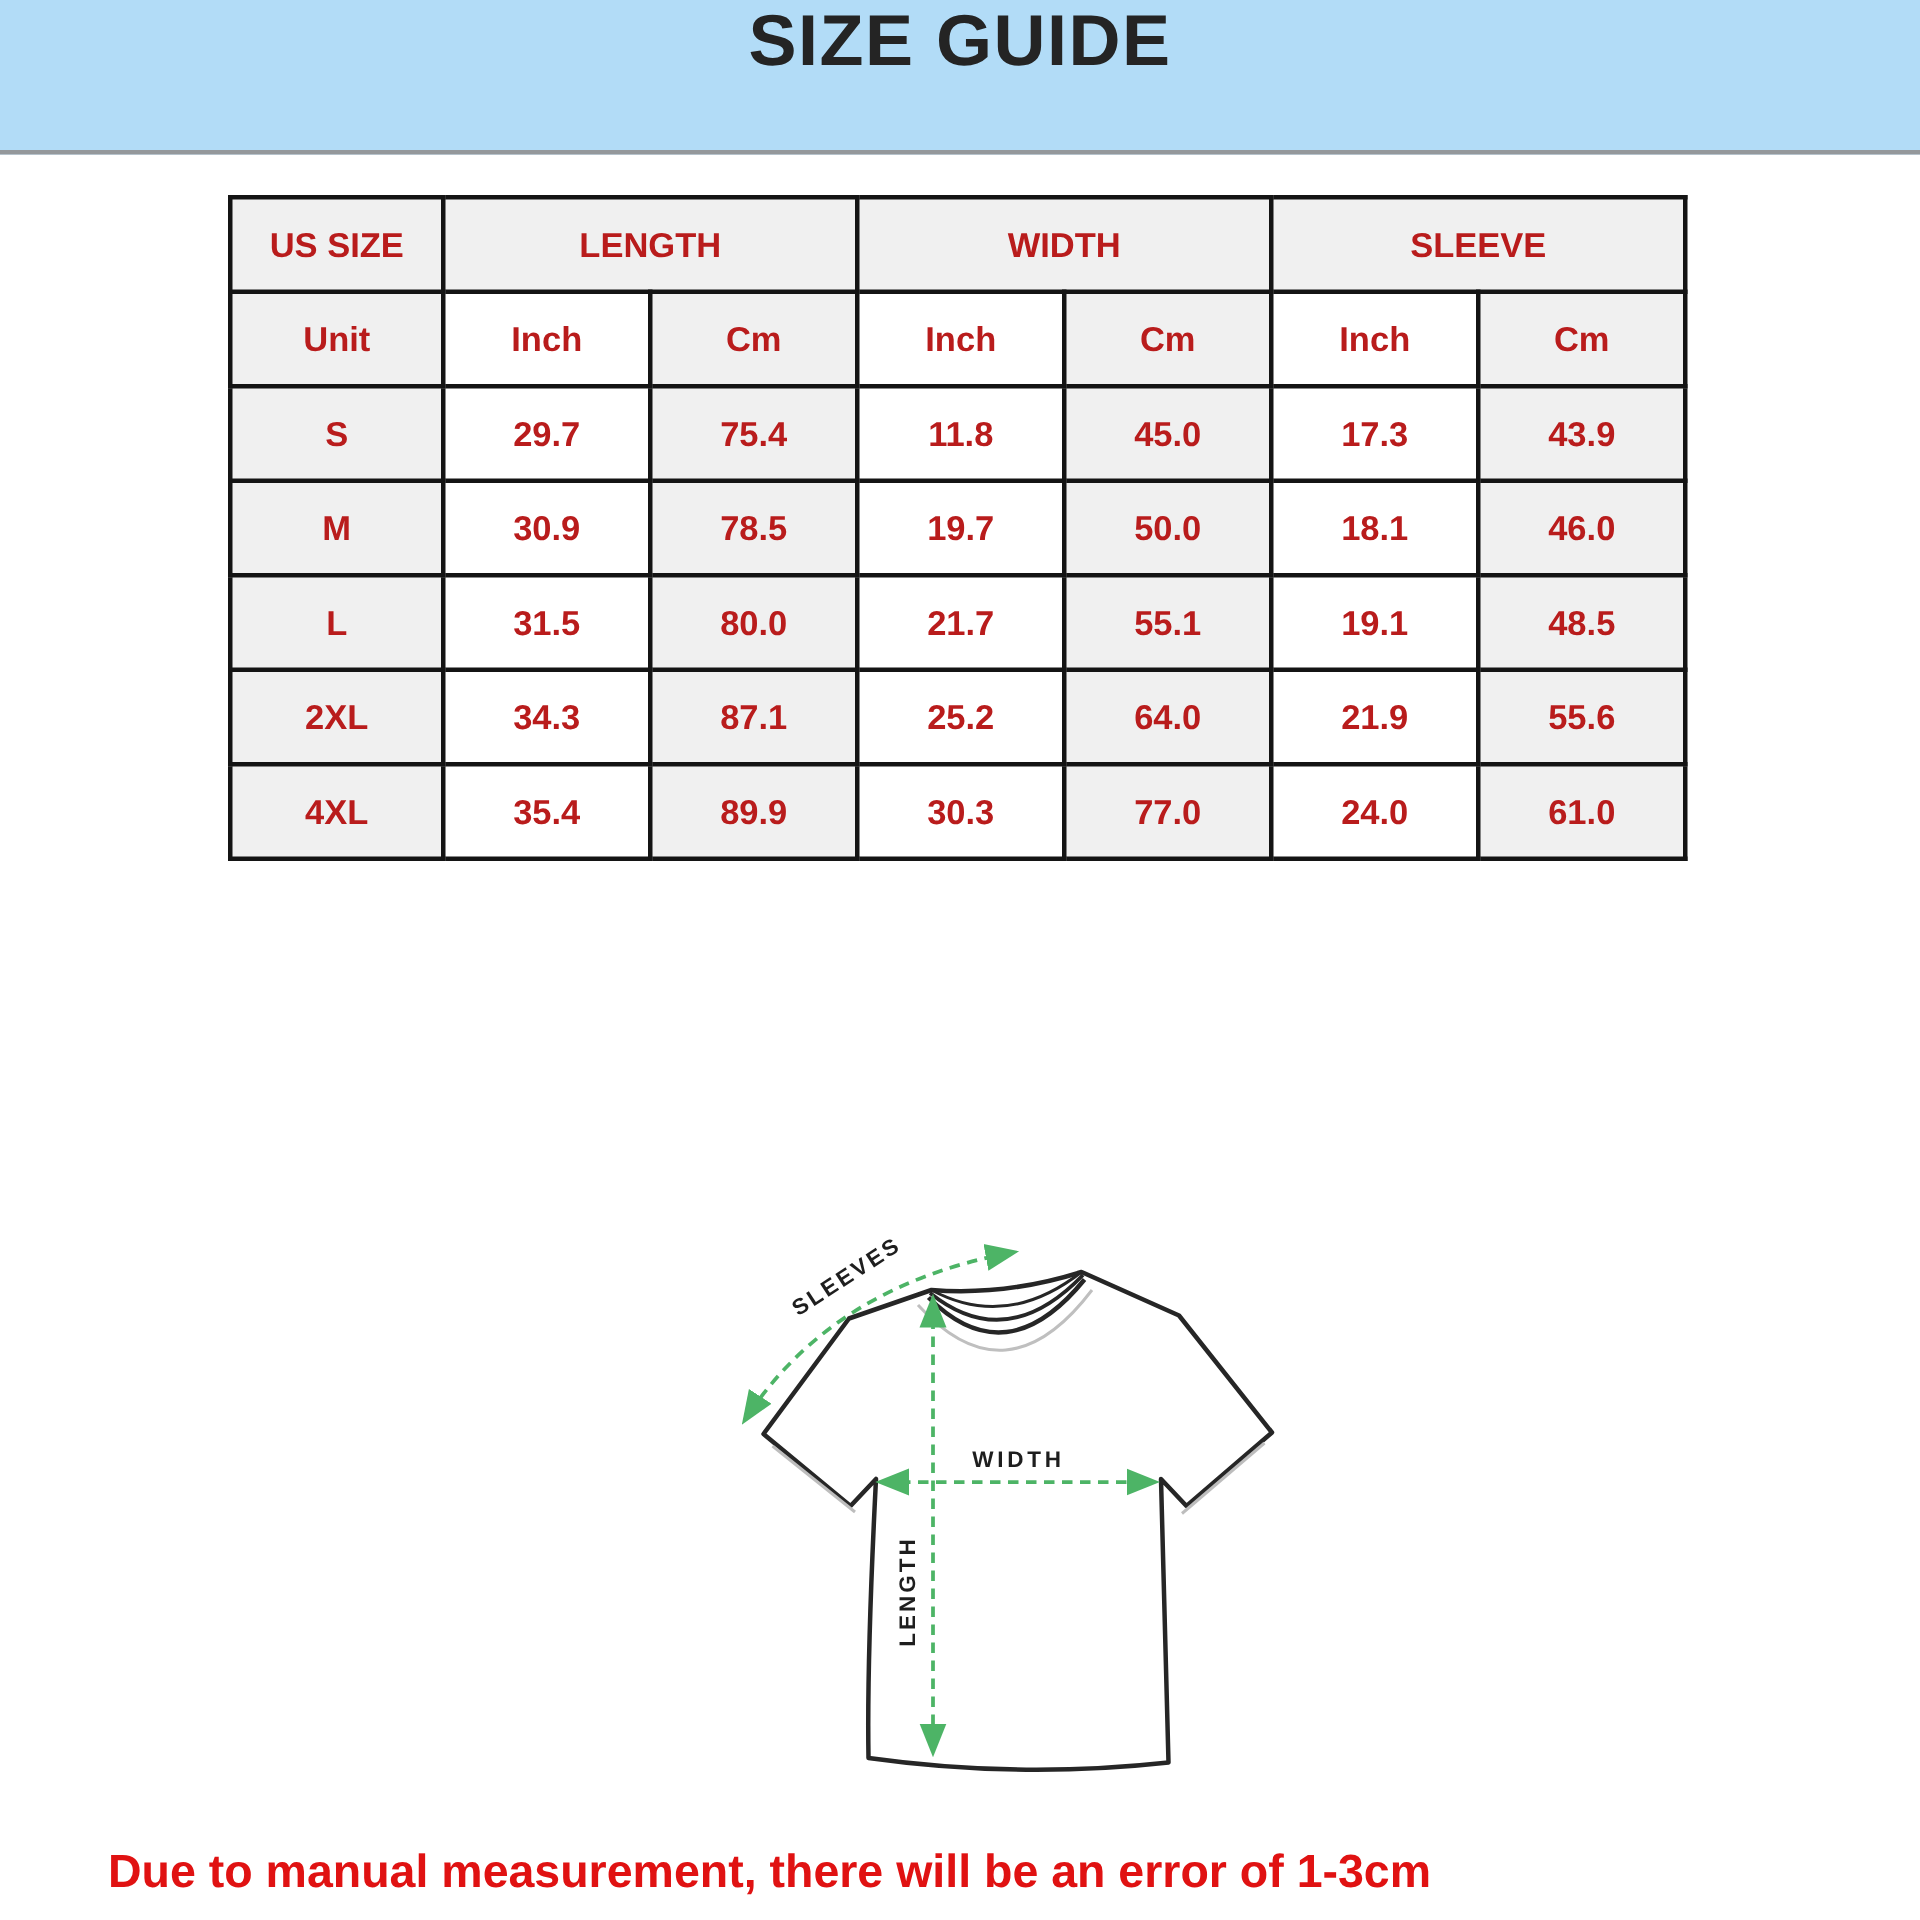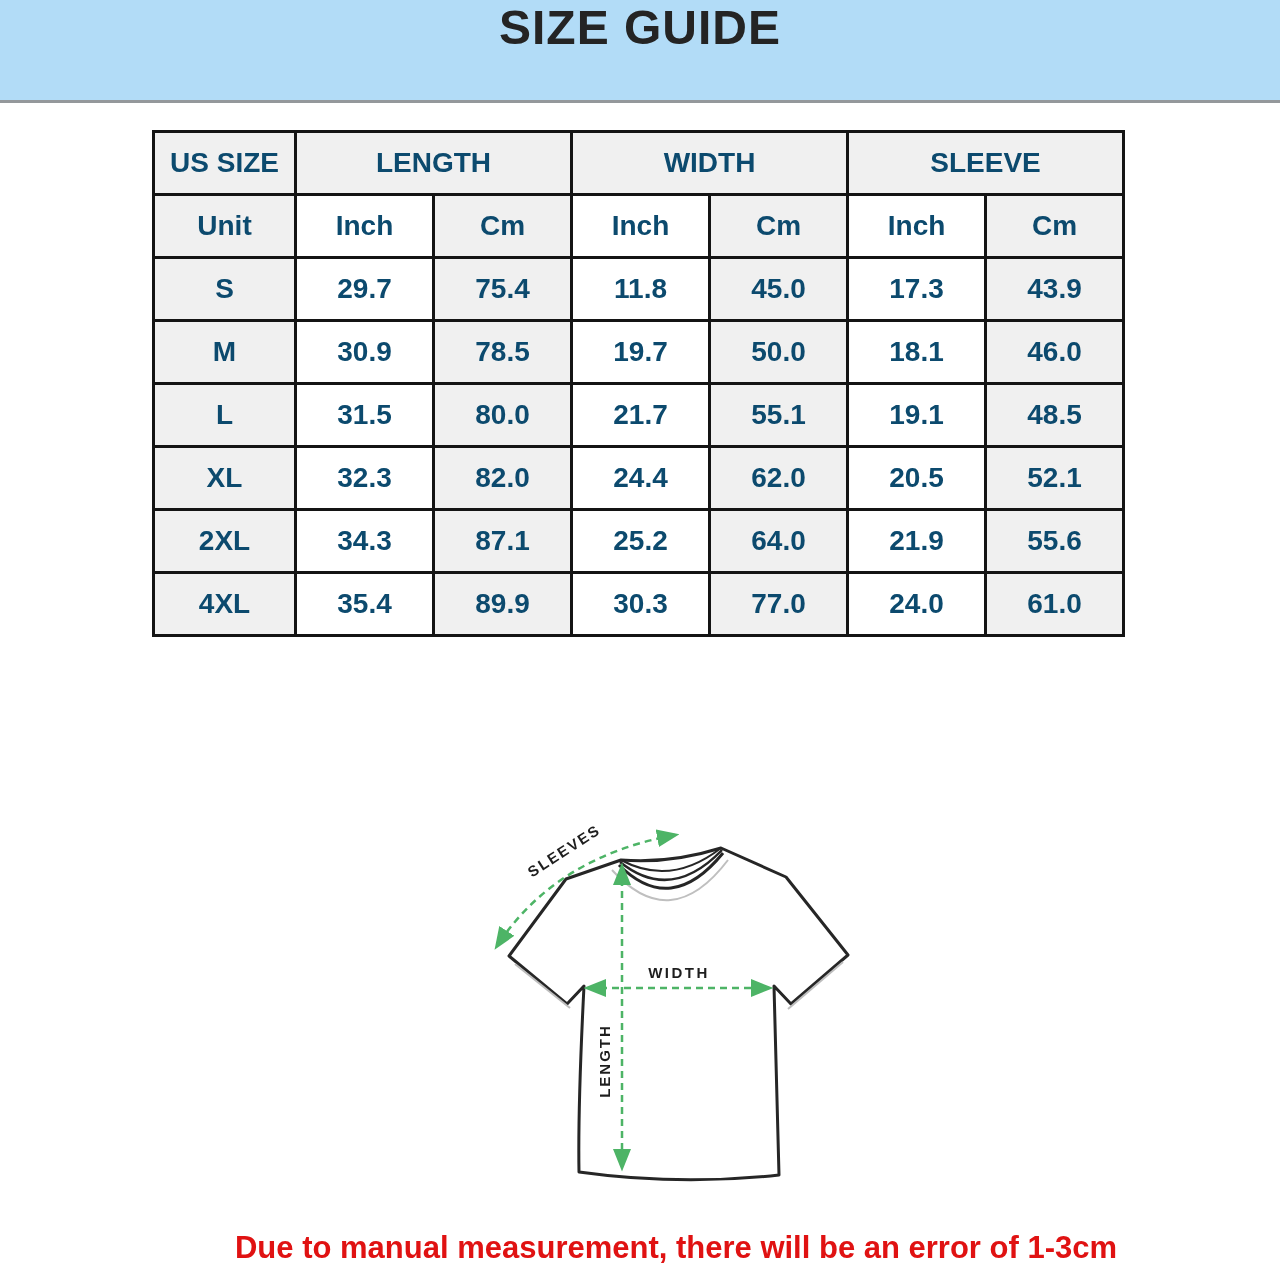--- a/index.html
+++ b/index.html
@@ -13,36 +13,36 @@
     background:#b2dcf7;border-bottom:3px solid #94989b;
     display:flex;justify-content:center;
   }
   .banner h1{
     margin:0;font-size:48px;font-weight:bold;color:#242424;letter-spacing:1px;
   }
   
   table.size-table{
     position:absolute;left:152px;top:130px;width:970px;
     border-collapse:collapse;table-layout:fixed;
-    font-size:28px;color:#0c4a6e;
+    font-size:23px;color:#b91c1c;
   }
   table.size-table td{
     border:3px solid #141414;text-align:center;vertical-align:middle;
     height:60px;padding:0;font-weight:bold;
   }
   td.c-head{background:#f0f0f0;}
   td.c-size{background:#f0f0f0;}
   td.c-inch{background:#ffffff;}
   td.c-cm{background:#f0f0f0;}
   
   .shirt-wrap{position:absolute;left:470px;top:815px;width:420px;height:405px;}
   
   .footnote{
     position:absolute;left:0;top:1230px;width:1280px;
-    text-align:center;padding-left:72px;box-sizing:border-box;
+    padding-left:72px;box-sizing:border-box;
     font-size:31px;font-weight:bold;color:#e01212;
   }
 </style>
 </head>
 <body>
 
 <header class="banner">
   <h1>SIZE GUIDE</h1>
 </header>
 
@@ -93,29 +93,20 @@
         <td class="c-cm">46.0</td>
       </tr>
       <tr>
         <td class="c-size">L</td>
         <td class="c-inch">31.5</td>
         <td class="c-cm">80.0</td>
         <td class="c-inch">21.7</td>
         <td class="c-cm">55.1</td>
         <td class="c-inch">19.1</td>
         <td class="c-cm">48.5</td>
-      </tr>
-      <tr>
-        <td class="c-size">XL</td>
-        <td class="c-inch">32.3</td>
-        <td class="c-cm">82.0</td>
-        <td class="c-inch">24.4</td>
-        <td class="c-cm">62.0</td>
-        <td class="c-inch">20.5</td>
-        <td class="c-cm">52.1</td>
       </tr>
       <tr>
         <td class="c-size">2XL</td>
         <td class="c-inch">34.3</td>
         <td class="c-cm">87.1</td>
         <td class="c-inch">25.2</td>
         <td class="c-cm">64.0</td>
         <td class="c-inch">21.9</td>
         <td class="c-cm">55.6</td>
       </tr>

